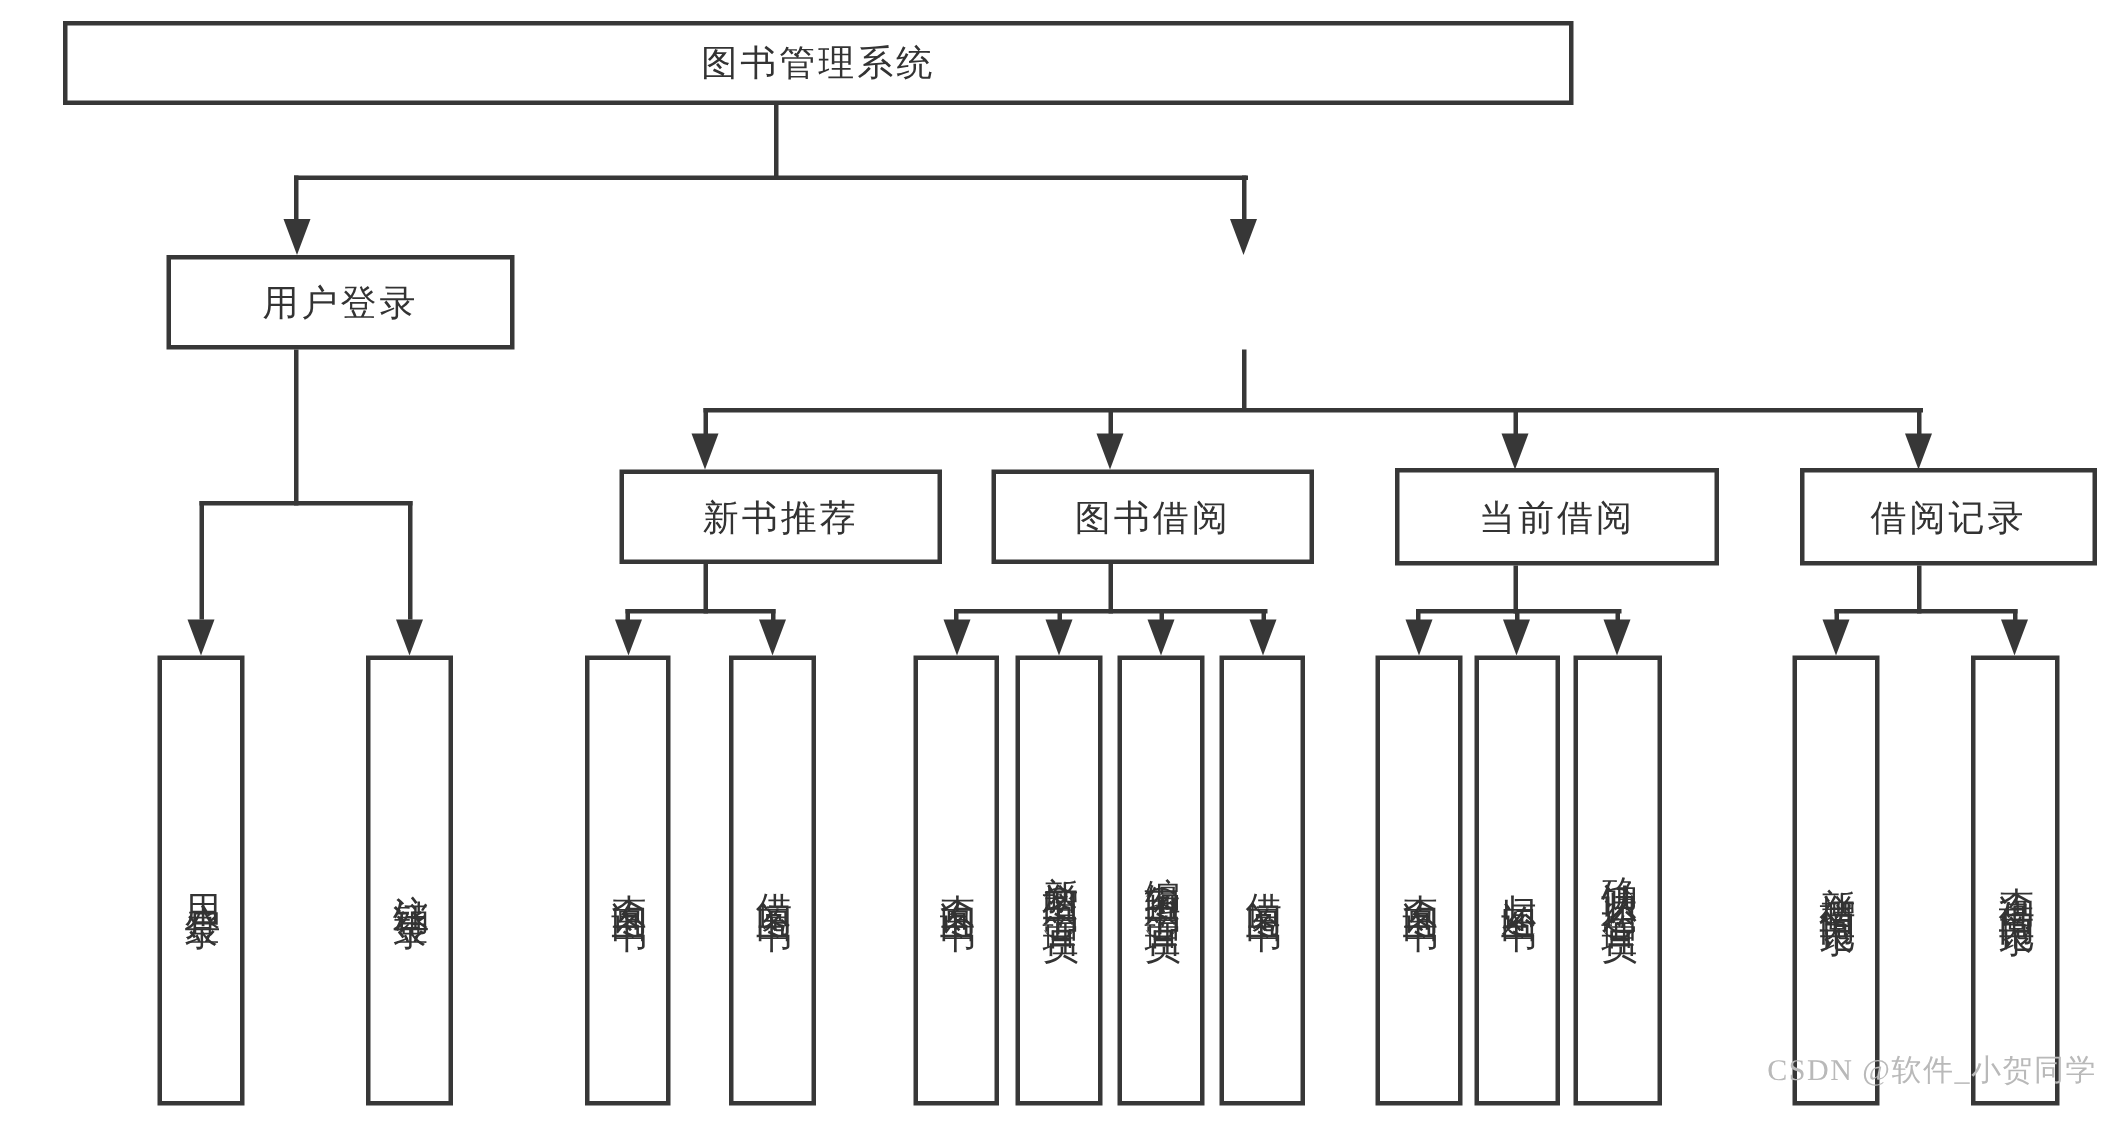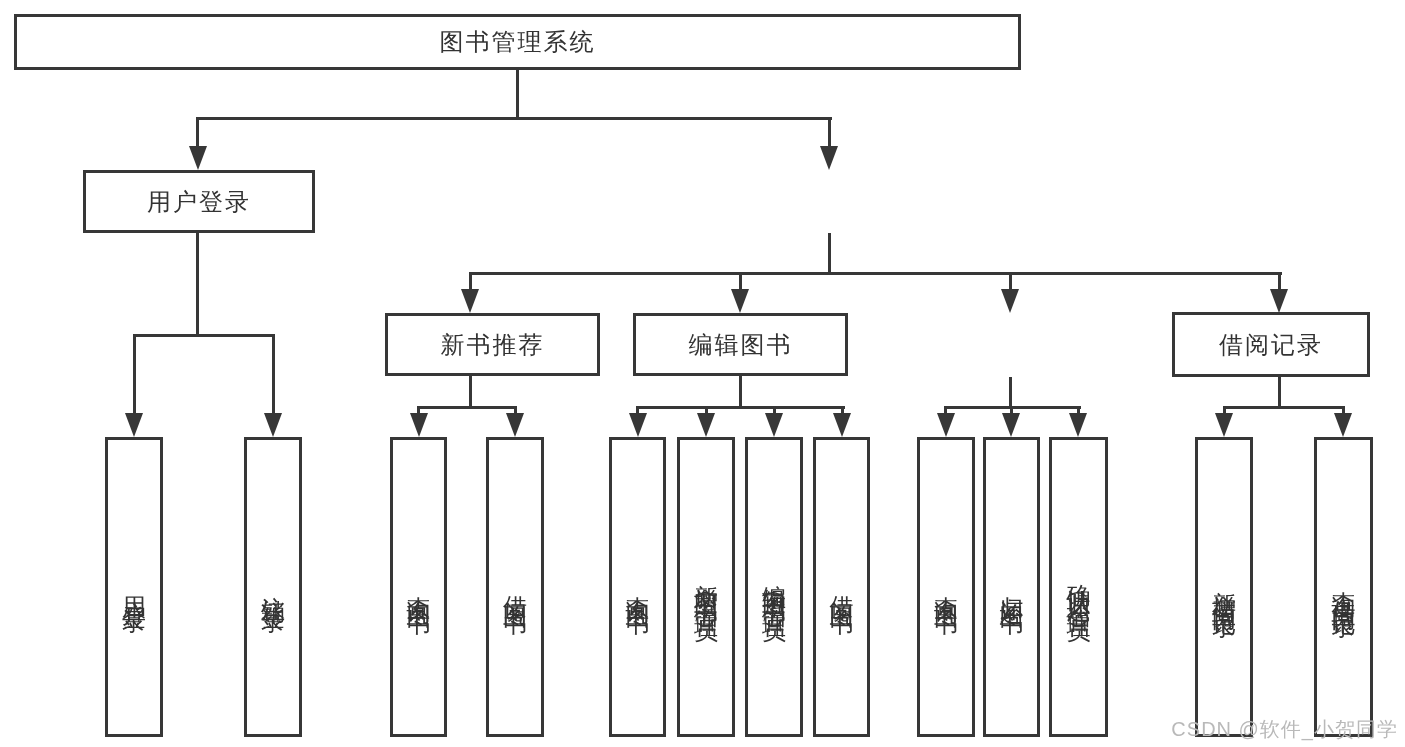--- a/index.html
+++ b/index.html
@@ -11,52 +11,53 @@
     background:var(--background);
     font-family:"Liberation Sans","DejaVu Sans",sans-serif;
     overflow:hidden;
   }
   .node{
     position:absolute; box-sizing:border-box;
     border:3px solid var(--line); background:#ffffff;
     display:flex; align-items:center; justify-content:center;
     color:var(--text);
   }
-  .h-node{ font-size:24px; letter-spacing:2px; }
+  .h-node{ font-size:24px; letter-spacing:2px;margin-left:28px; }
   .v-node{
     writing-mode:vertical-rl; text-orientation:mixed;
     font-size:24px; letter-spacing:5px; line-height:1;
     text-align:center;
   }
   .line{ position:absolute; background:var(--line); }
   .arrow-down{
     position:absolute; width:0; height:0;
     border-left:9px solid transparent; border-right:9px solid transparent;
     border-top:24px solid var(--line);
   }
   .watermark{
-    position:absolute; right:7px; bottom:4px; z-index:5;
+    position:absolute; right:7px; bottom:20px; z-index:5;
     color:var(--watermark); font-size:20px; letter-spacing:1px;
-    font-family:Liberation Sans, sans-serif;
+    font-family:Liberation Serif, serif;
   }
 </style>
 </head>
 <body>
 
 <div class="canvas">
 
   <div class="node h-node" style="left:14px; top:14px; width:1007px; height:56px;">图书管理系统</div>
 
   <div class="node h-node" style="left:83px; top:170px; width:232px; height:63px;">用户登录</div>
 
 
   <div class="node h-node" style="left:385px; top:313px; width:215px; height:63px;">新书推荐</div>
 
-  <div class="node h-node" style="left:633px; top:313px; width:215px; height:63px;">编辑图书</div>
+  <div class="node h-node" style="left:633px; top:313px; width:215px; height:63px;">图书借阅</div>
 
+  <div class="node h-node" style="left:902px; top:312px; width:216px; height:65px;">当前借阅</div>
 
   <div class="node h-node" style="left:1172px; top:312px; width:198px; height:65px;">借阅记录</div>
 
   <div class="node v-node" style="left:105px; top:437px; width:58px; height:300px;">用户登录</div>
 
   <div class="node v-node" style="left:244px; top:437px; width:58px; height:300px;">注销登录</div>
 
   <div class="node v-node" style="left:390px; top:437px; width:57px; height:300px;">查询图书</div>
 
   <div class="node v-node" style="left:486px; top:437px; width:58px; height:300px;">借阅图书</div>

